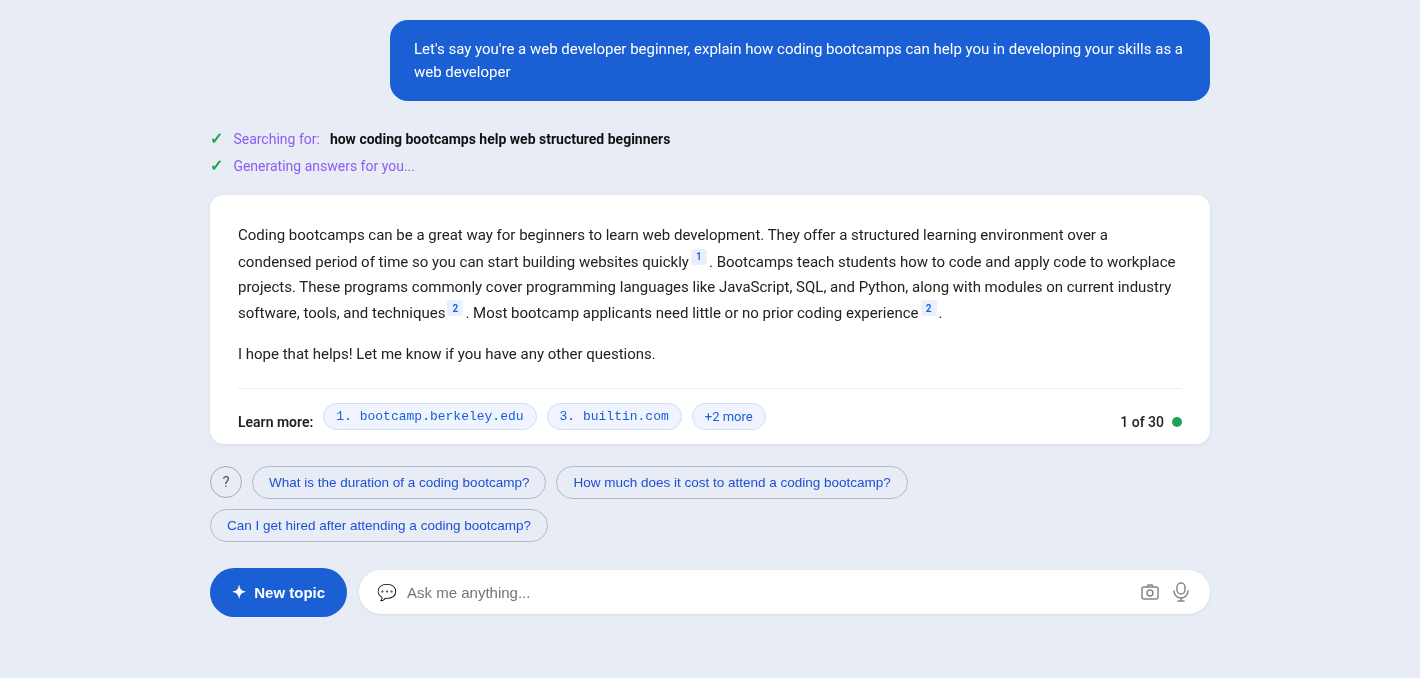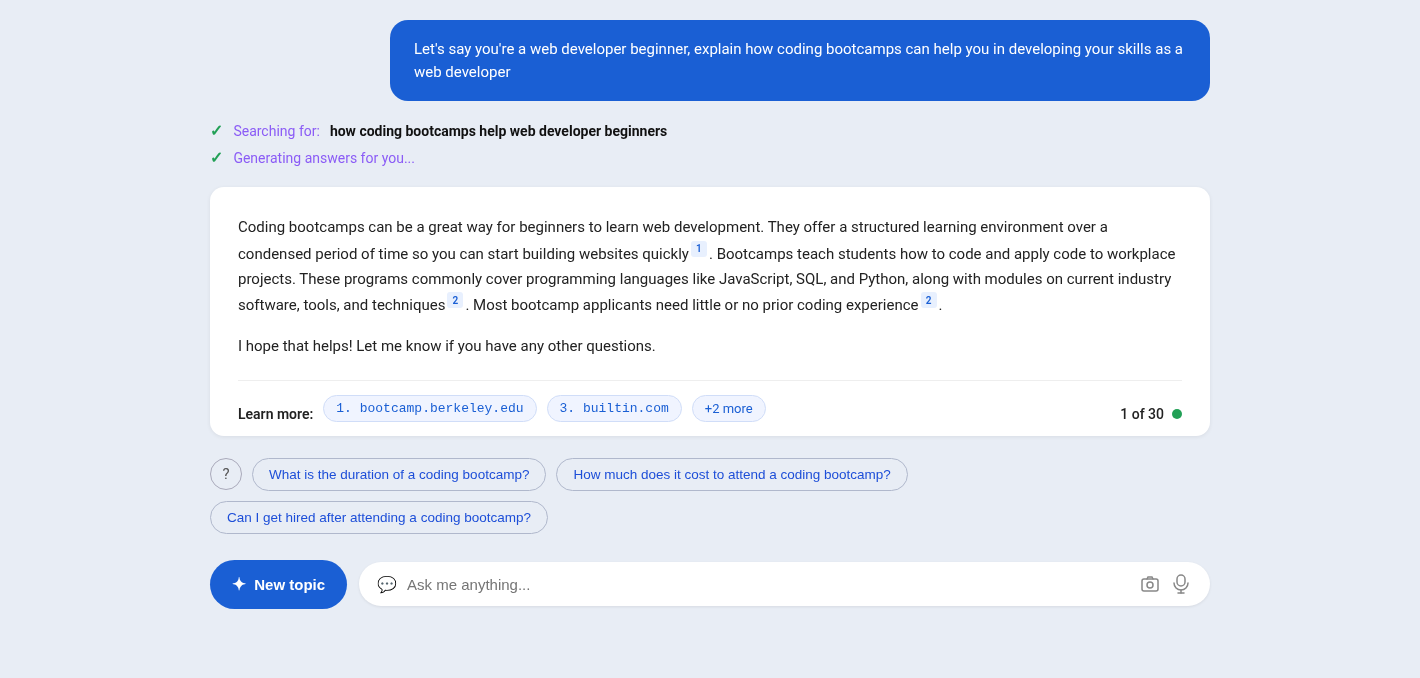--- a/index.html
+++ b/index.html
@@ -18,20 +18,21 @@
       max-width: 1000px;
       display: flex;
       flex-direction: column;
       gap: 16px;
     }
 
     
     .user-message-row {
       display: flex;
       justify-content: flex-end;
+      margin-bottom: 8px;
     }
     .user-message-bubble {
       background: #1a5fd4;
       color: #fff;
       border-radius: 18px;
       padding: 18px 24px;
       max-width: 820px;
       font-size: 15px;
       line-height: 1.5;
     }
@@ -250,21 +251,21 @@
   <div class="user-message-row">
     <div class="user-message-bubble">
       <span>Let's say you're a web developer beginner, explain how coding bootcamps can help you in developing your skills as a web developer</span>
     </div>
   </div>
 
   <div class="status-section">
     <div class="status-line">
       <span class="checkmark-icon">✓</span>
       <span class="status-text-normal">Searching for:</span>
-      <span class="status-text-bold">how coding bootcamps help web developer beginners</span>
+      <span class="status-text-bold">how coding bootcamps help web structured beginners</span>
     </div>
     <div class="status-line">
       <span class="checkmark-icon">✓</span>
       <span class="status-text-normal">Generating answers for you...</span>
     </div>
   </div>
 
   <div class="answer-card">
     <div class="answer-body">
       <p>

